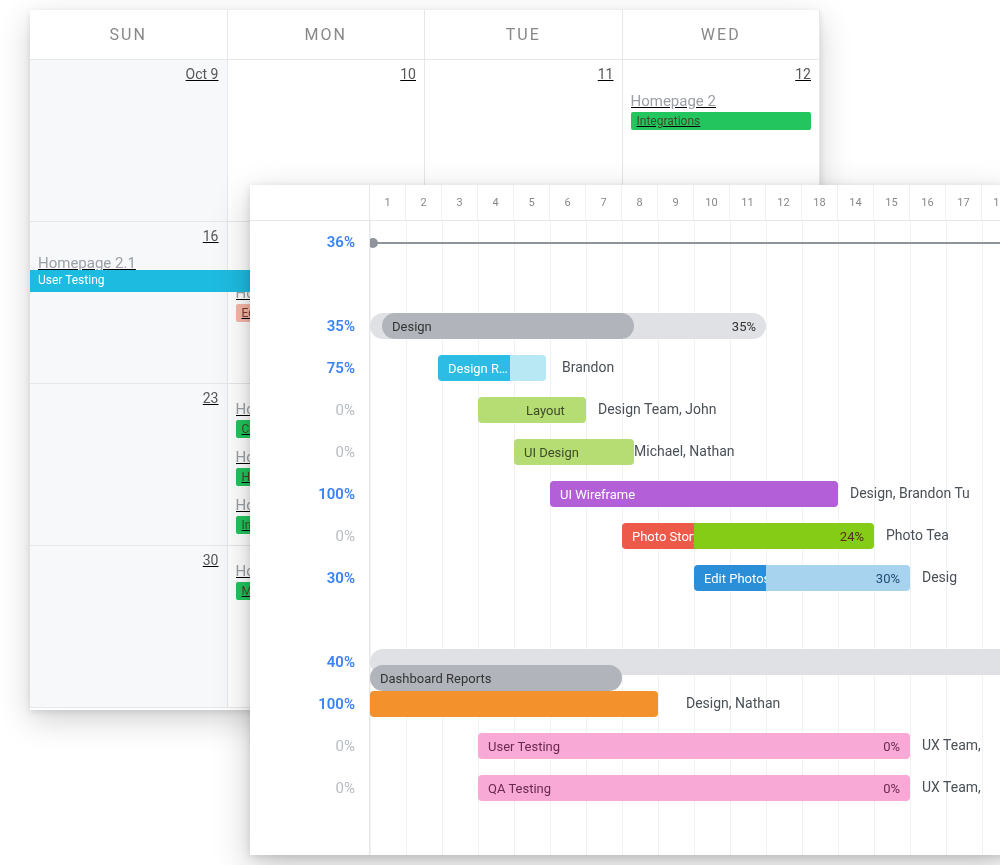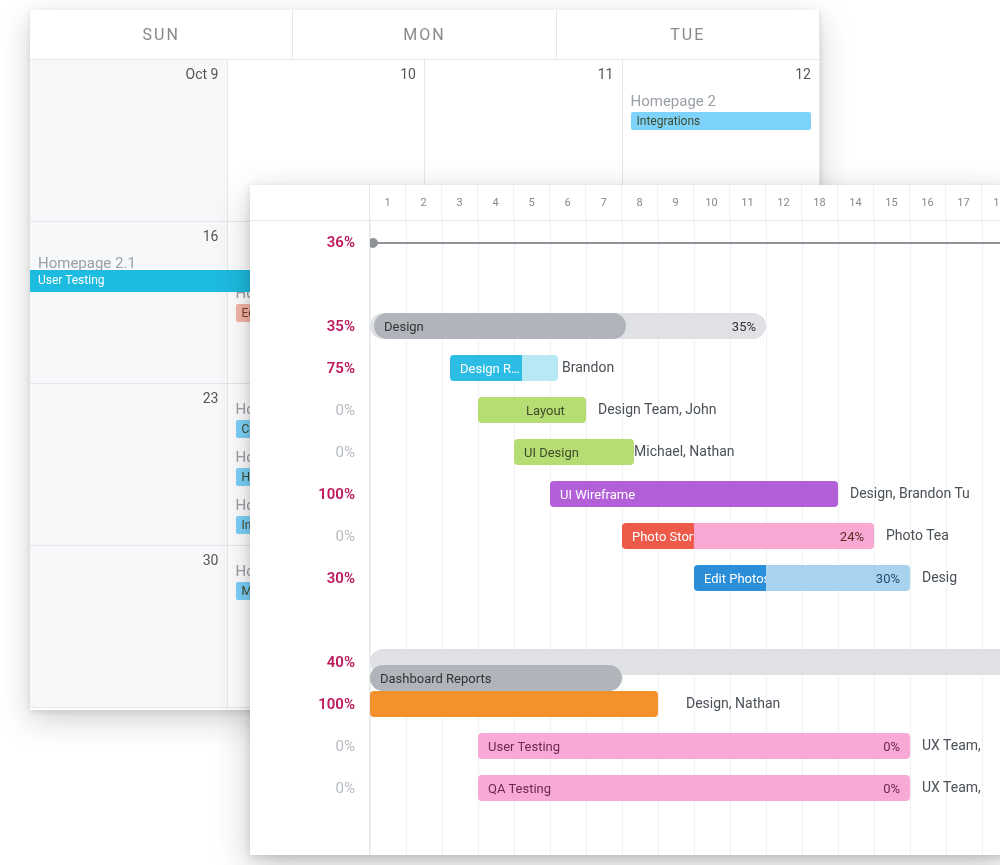--- a/index.html
+++ b/index.html
@@ -31,21 +31,21 @@
     flex: 1;
     display: flex;
     align-items: center;
     justify-content: center;
     font-size: 16px;
     letter-spacing: 2px;
     color: #888;
     border-right: 1px solid #e5e7eb;
   }
   .cal-body { display: flex; flex-direction: column; }
-  .cal-row { display: flex; height: 162px; }
+  .cal-row { display: flex; height: 162px; text-decoration: underline; }
   .cal-cell {
     flex: 1;
     border-right: 1px solid #e5e7eb;
     border-bottom: 1px solid #e5e7eb;
     position: relative;
     padding: 6px 8px;
     font-size: 13px;
     color: #555;
     background:#fff;
   }
@@ -54,21 +54,21 @@
   .cal-event-title { font-size:15px; color:#9aa0a6; margin-top:10px; white-space:nowrap; overflow:hidden; }
   .cal-chip {
     margin-top:2px;
     font-size:12px;
     padding:2px 6px;
     border-radius:2px;
     white-space:nowrap;
     overflow:hidden;
     width: 100%;
   }
-  .chip-green { background:#7dd3fc; color:#3f4a2a; }
+  .chip-green { background:#22c55e; color:#3f4a2a; }
   .chip-teal  { background:#1ebbe0; color:#fff; }
   .chip-teal-light { background:#c9edf5; color:#1ebbe0; }
   .chip-salmon{ background:#f7b7a8; color:#7d3a2e; }
 
   .full-width-chip {
     position:absolute;
     left:0; right:0;
     height:22px;
     font-size:12px;
     padding:3px 8px;
@@ -111,21 +111,21 @@
     justify-content:center;
     border-right:1px solid #f0f1f3;
   }
   .gantt-grid {
     position:absolute;
     top:36px; bottom:0; left:0; right:0;
     background-image: repeating-linear-gradient(to right, #f0f1f3 0 1px, transparent 1px 36px);
   }
   .gantt-left-header { height:36px; border-bottom:1px solid #e5e7eb; }
   .p-row { height:42px; display:flex; align-items:center; justify-content:flex-end; padding-right:14px; font-size:15px;}
-  .p-strong { color:#be185d; font-weight:600; }
+  .p-strong { color:#3b82f6; font-weight:600; }
   .p-dim { color:#b7bcc2; }
 
   .gantt-rows {
     position:absolute;
     top:36px; left:0; right:0;
   }
   .g-row {
     height:42px;
     position:relative;
   }
@@ -171,39 +171,40 @@
   }
 
   
   .c-grey    { background:#b1b5bb; color:#333; }
   .c-grey-l  { background:#dfe1e4; color:#333; }
   .c-cyan    { background:#2dbde4; color:#fff; }
   .c-cyan-l  { background:#b8e8f4; }
   .c-lime    { background:#b5dd73; color:#3f4a2a; }
   .c-purple  { background:#b25fd8; color:#fff; }
   .c-red     { background:#ee5a4a; color:#fff; }
-  .c-red-l   { background:#f9a8d4; color:#5a2a20; }
+  .c-red-l   { background:#84cc16; color:#5a2a20; }
   .c-blue    { background:#2a8fd8; color:#fff; }
   .c-blue-l  { background:#a8d3ef; color:#1f4b70; }
   .c-orange  { background:#f3912c; }
   .c-pink    { background:#f9a9d6; color:#6a2a50; }
 
   .two-tone { padding:0; }
   .two-tone > span {
     height:100%; display:flex; align-items:center; padding:0 10px;
   }
 </style>
 </head>
 <body>
 
 <div class="calendar-card">
   <div class="cal-header">
     <div>SUN</div>
     <div>MON</div>
     <div>TUE</div>
+    <div>WED</div>
   </div>
   <div class="cal-body">
 
     <div class="cal-row">
       <div class="cal-cell dim">
         <div class="cal-date">Oct 9</div>
       </div>
       <div class="cal-cell">
         <div class="cal-date">10</div>
       </div>
@@ -313,26 +314,26 @@
       <div class="gantt-grid"></div>
       <div class="gantt-rows" id="gantt-rows">
           <div class="g-row">
             <div class="g-sep"></div>
           </div>
           <div class="g-row"></div>
           <div class="g-row">
             <div class="bar round c-grey-l" style="left: 0px; width: 396px;">
               <span class="pct-right">35%</span>
             </div>
-            <div class="bar round c-grey" style="left: 4px; width: 252px;">
+            <div class="bar round c-grey" style="left: 12px; width: 252px;">
               <span class="inner-label">Design</span>
             </div>
           </div>
           <div class="g-row">
-            <div class="bar two-tone" style="left: 80px; width: 108px; border-radius: 4px; overflow: hidden; display: flex;">
+            <div class="bar two-tone" style="left: 68px; width: 108px; border-radius: 4px; overflow: hidden; display: flex;">
               <span class="c-cyan" style="width: 72px; flex: 0 0 auto;">Design R…</span>
               <span class="c-cyan-l" style="flex: 1 1 0%; justify-content: flex-end;"></span>
             </div>
             <div class="assignee" style="left: 192px;">Brandon</div>
           </div>
           <div class="g-row">
             <div class="bar c-lime" style="left: 108px; width: 108px; padding-left: 48px;">
               <span class="inner-label">Layout</span>
             </div>
             <div class="assignee" style="left: 228px;">Design Team, John</div>

